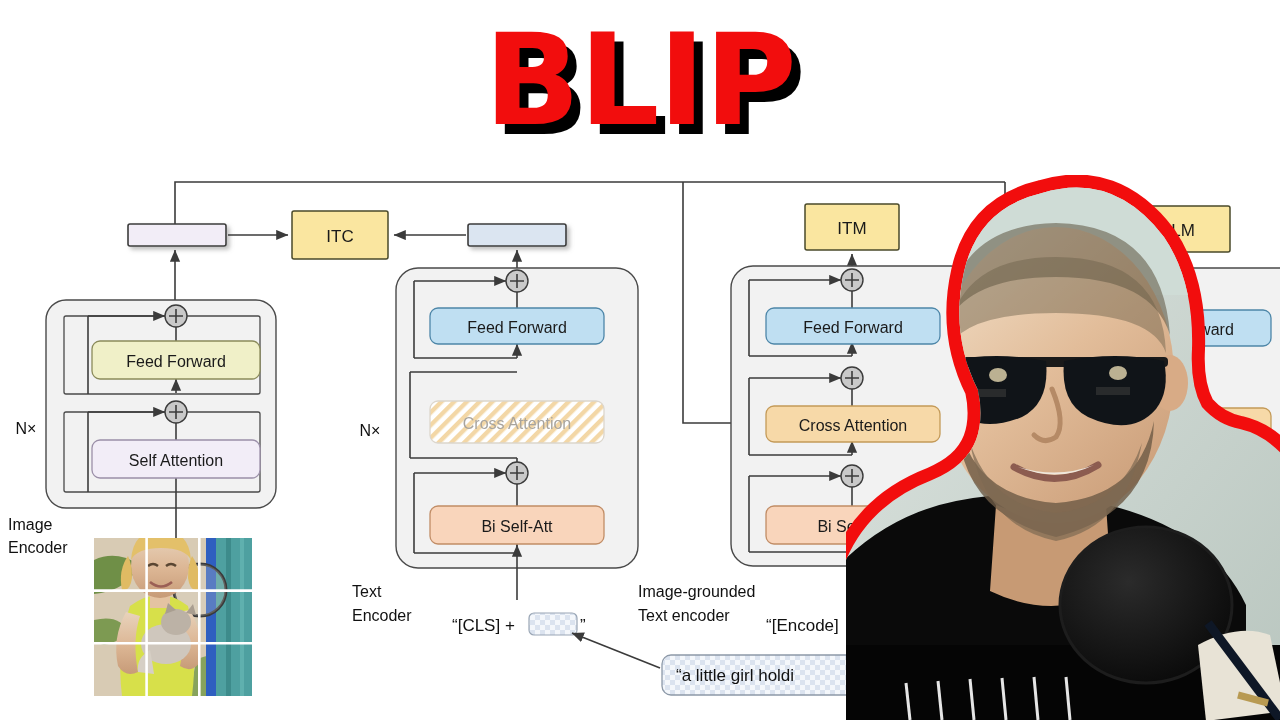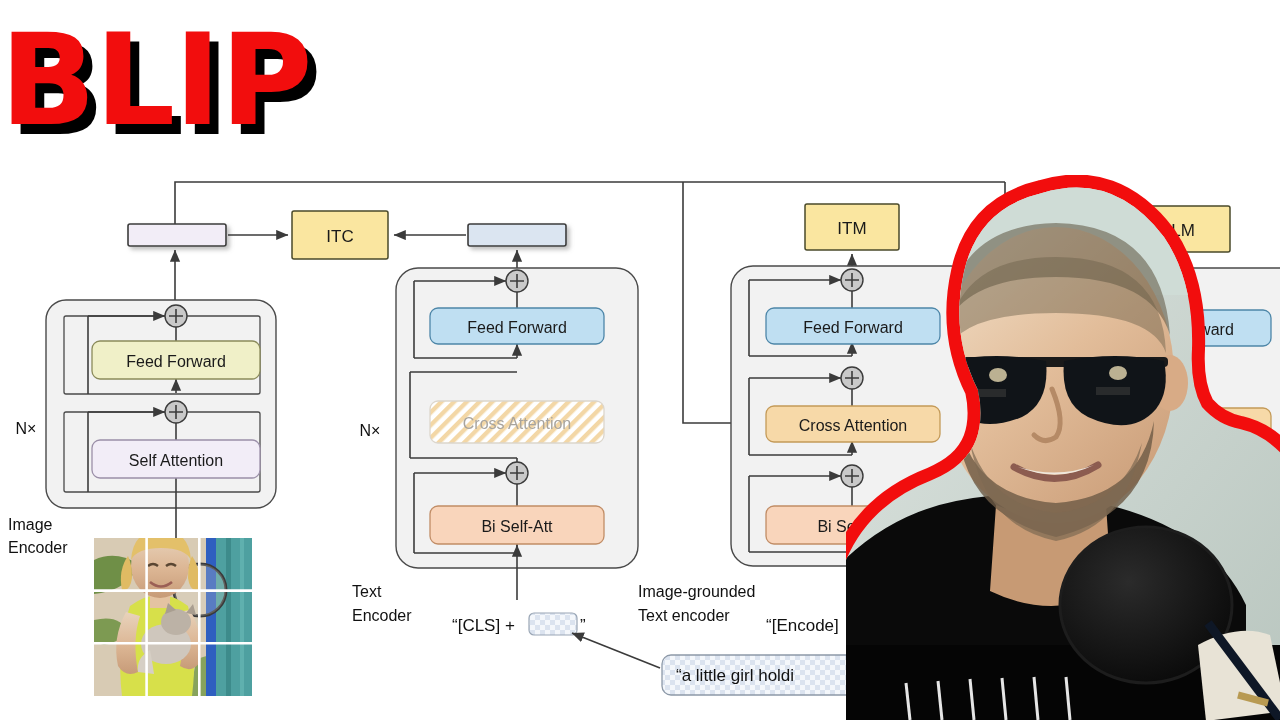--- a/index.html
+++ b/index.html
@@ -7,21 +7,21 @@
     width: 1280px; height: 720px;
     overflow: hidden;
     background: #ffffff;
     font-family: "Liberation Sans", sans-serif;
   }
   #stage { position: relative; width: 1280px; height: 720px; background: #fff; }
 
   
   #title-wrap {
     position: absolute; left: 0; top: 18px; width: 1280px;
-    text-align: left; z-index: 40; pointer-events: none;
+    text-align: center; z-index: 40; pointer-events: none;
   }
   #title {
     display: inline-block;
     font-family: "DejaVu Sans", sans-serif;
     font-weight: bold;
     font-size: 126px;
     line-height: 1;
     letter-spacing: -1px;
     color: #f20d0d;
     text-shadow: 9px 10px 0 #000;

